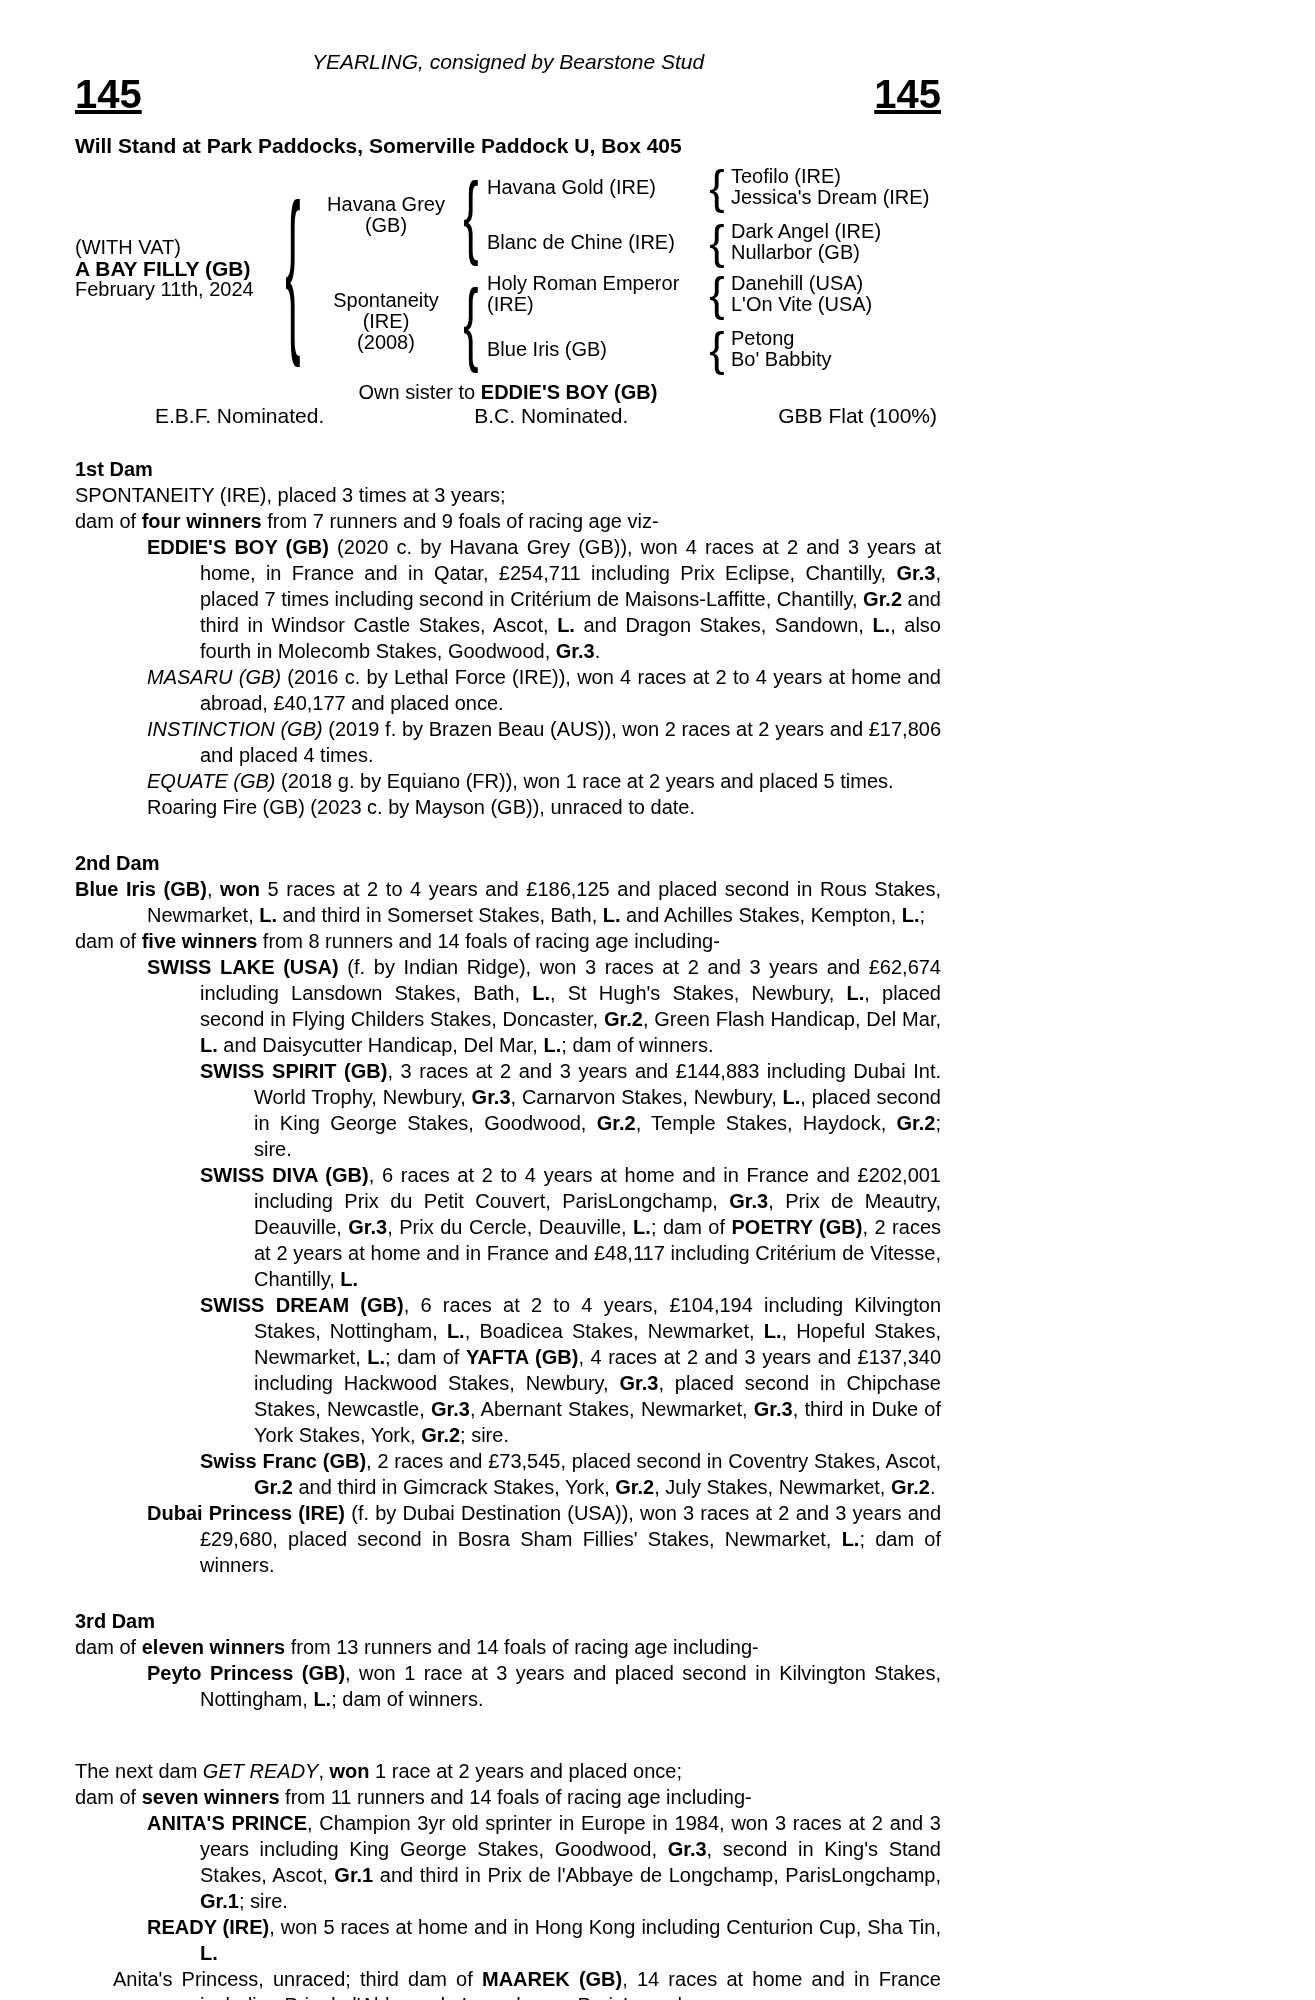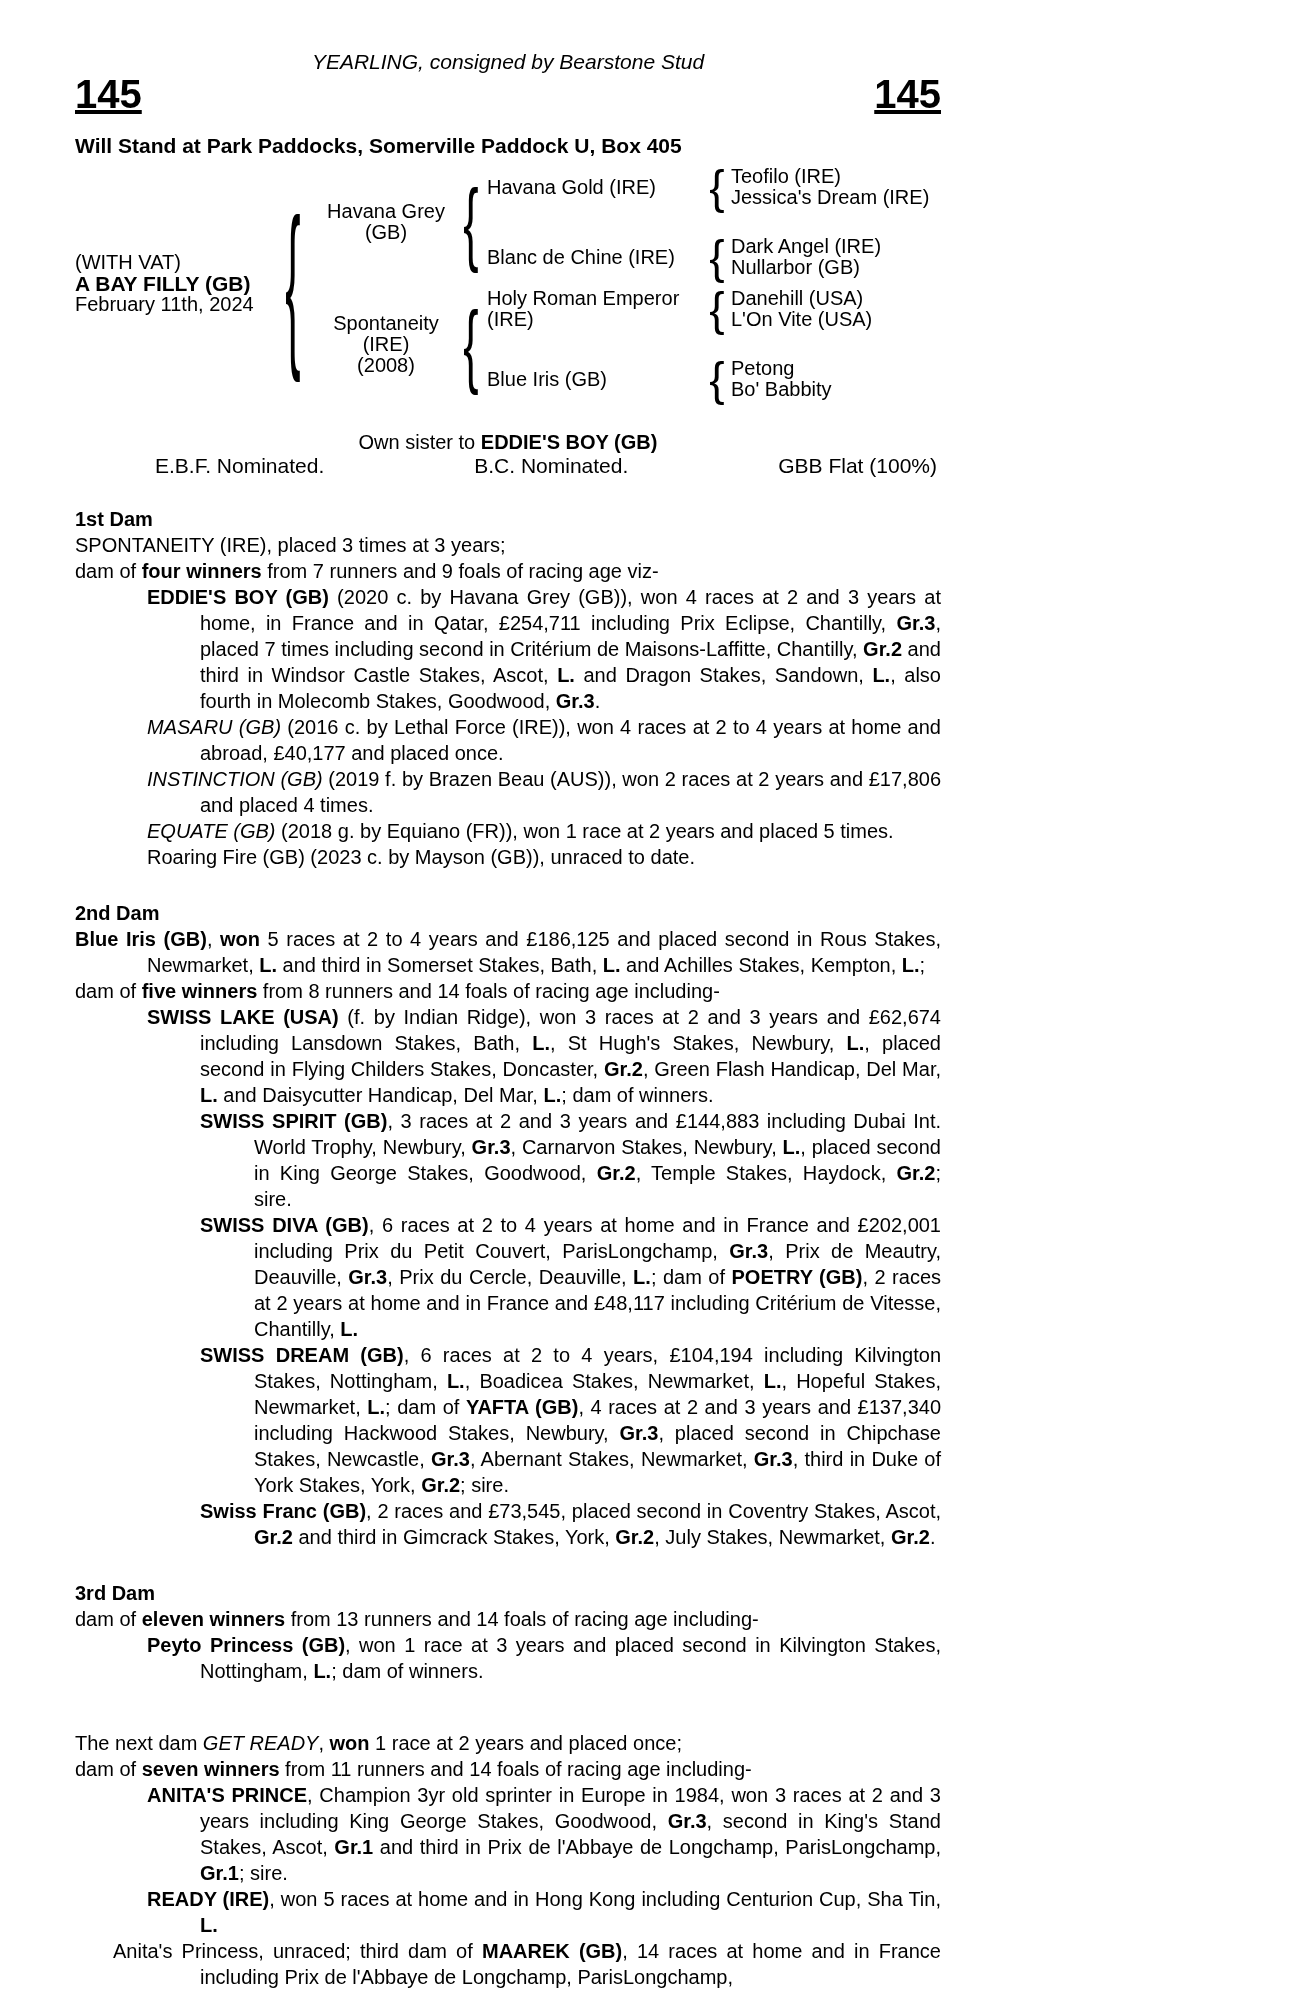--- a/index.html
+++ b/index.html
@@ -13,26 +13,26 @@
   .pedigree{display:flex;align-items:center;font-size:20px;line-height:21px;margin-top:6px;}
   .ped-subject{width:210px;}
   .ped-subject .name{font-weight:bold;font-size:21px;}
   .brace{display:inline-block;font-weight:400;line-height:1;transform-origin:center;width:16px;text-align:center;flex:0 0 16px;}
   .g1{font-size:46px;transform:scaleY(3.9);}
   .g2{font-size:46px;transform:scaleY(2.0);}
   .g3{font-size:46px;transform:scaleY(1.02);}
   .ped-gens{display:flex;flex-direction:column;gap:6px;}
   .ped-half{display:flex;align-items:center;}
   .gen1-block{width:162px;padding-left:8px;box-sizing:border-box;text-align:center;}
-  .gen2-col{display:flex;flex-direction:column;gap:24px;}
+  .gen2-col{display:flex;flex-direction:column;gap:9px;}
   .gen2-cell{display:flex;align-items:center;min-height:42px;}
   .gen2-name{width:230px;padding-left:8px;box-sizing:border-box;}
   .gen3-pair{padding-left:6px;width:205px;}
 
-  .own-sister{text-align:center;font-size:20px;line-height:24px;margin-top:28px;}
+  .own-sister{text-align:center;font-size:20px;line-height:24px;margin-top:8px;}
   .noms{display:flex;justify-content:space-between;font-weight:normal;font-size:21px;line-height:24px;width:782px;margin-left:80px;margin-top:0;}
 
   .sections{margin-top:28px;}
   .section{margin-top:30px;}
   .section:first-child{margin-top:16px;}
   .section.gap-lg{margin-top:46px;}
   .dam-heading{font-weight:bold;font-size:20px;line-height:26px;}
   .para{margin:0;font-size:20px;line-height:26px;text-align:justify;}
   .m0{padding-left:72px;text-indent:-72px;}
   .h1{padding-left:125px;text-indent:-53px;}
@@ -142,20 +142,21 @@
       </div>
       <div class="section">
         <div class="dam-heading">2nd Dam</div>
         <p class="para m0"><span class="b">Blue Iris (GB)</span><span>, </span><span class="b">won</span><span> 5 races at 2 to 4 years and £186,125 and placed second in Rous Stakes, Newmarket, </span><span class="b">L.</span><span> and third in Somerset Stakes, Bath, </span><span class="b">L.</span><span> and Achilles Stakes, Kempton, </span><span class="b">L.</span><span>;</span></p>
         <p class="para m0"><span>dam of </span><span class="b">five winners</span><span> from 8 runners and 14 foals of racing age including-</span></p>
         <p class="para h1"><span class="b">SWISS LAKE (USA)</span><span> (f. by Indian Ridge), won 3 races at 2 and 3 years and £62,674 including Lansdown Stakes, Bath, </span><span class="b">L.</span><span>, St Hugh's Stakes, Newbury, </span><span class="b">L.</span><span>, placed second in Flying Childers Stakes, Doncaster, </span><span class="b">Gr.2</span><span>, Green Flash Handicap, Del Mar, </span><span class="b">L.</span><span> and Daisycutter Handicap, Del Mar, </span><span class="b">L.</span><span>; dam of winners.</span></p>
         <p class="para h2"><span class="b">SWISS SPIRIT (GB)</span><span>, 3 races at 2 and 3 years and £144,883 including Dubai Int. World Trophy, Newbury, </span><span class="b">Gr.3</span><span>, Carnarvon Stakes, Newbury, </span><span class="b">L.</span><span>, placed second in King George Stakes, Goodwood, </span><span class="b">Gr.2</span><span>, Temple Stakes, Haydock, </span><span class="b">Gr.2</span><span>; sire.</span></p>
         <p class="para h2"><span class="b">SWISS DIVA (GB)</span><span>, 6 races at 2 to 4 years at home and in France and £202,001 including Prix du Petit Couvert, ParisLongchamp, </span><span class="b">Gr.3</span><span>, Prix de Meautry, Deauville, </span><span class="b">Gr.3</span><span>, Prix du Cercle, Deauville, </span><span class="b">L.</span><span>; dam of </span><span class="b">POETRY (GB)</span><span>, 2 races at 2 years at home and in France and £48,117 including Critérium de Vitesse, Chantilly, </span><span class="b">L.</span></p>
         <p class="para h2"><span class="b">SWISS DREAM (GB)</span><span>, 6 races at 2 to 4 years, £104,194 including Kilvington Stakes, Nottingham, </span><span class="b">L.</span><span>, Boadicea Stakes, Newmarket, </span><span class="b">L.</span><span>, Hopeful Stakes, Newmarket, </span><span class="b">L.</span><span>; dam of </span><span class="b">YAFTA (GB)</span><span>, 4 races at 2 and 3 years and £137,340 including Hackwood Stakes, Newbury, </span><span class="b">Gr.3</span><span>, placed second in Chipchase Stakes, Newcastle, </span><span class="b">Gr.3</span><span>, Abernant Stakes, Newmarket, </span><span class="b">Gr.3</span><span>, third in Duke of York Stakes, York, </span><span class="b">Gr.2</span><span>; sire.</span></p>
         <p class="para h2"><span class="b">Swiss Franc (GB)</span><span>, 2 races and £73,545, placed second in Coventry Stakes, Ascot, </span><span class="b">Gr.2</span><span> and third in Gimcrack Stakes, York, </span><span class="b">Gr.2</span><span>, July Stakes, Newmarket, </span><span class="b">Gr.2</span><span>.</span></p>
+        <p class="para h1"><span class="b">Dubai Princess (IRE)</span><span> (f. by Dubai Destination (USA)), won 3 races at 2 and 3 years and £29,680, placed second in Bosra Sham Fillies' Stakes, Newmarket, </span><span class="b">L.</span><span>; dam of winners.</span></p>
       </div>
       <div class="section">
         <div class="dam-heading">3rd Dam</div>
         <p class="para m0"><span>dam of </span><span class="b">eleven winners</span><span> from 13 runners and 14 foals of racing age including-</span></p>
         <p class="para h1"><span class="b">Peyto Princess (GB)</span><span>, won 1 race at 3 years and placed second in Kilvington Stakes, Nottingham, </span><span class="b">L.</span><span>; dam of winners.</span></p>
       </div>
       <div class="section gap-lg">
         <p class="para m0"><span>The next dam </span><span class="i">GET READY</span><span>, </span><span class="b">won</span><span> 1 race at 2 years and placed once;</span></p>
         <p class="para m0"><span>dam of </span><span class="b">seven winners</span><span> from 11 runners and 14 foals of racing age including-</span></p>
         <p class="para h1"><span class="b">ANITA'S PRINCE</span><span>, Champion 3yr old sprinter in Europe in 1984, won 3 races at 2 and 3 years including King George Stakes, Goodwood, </span><span class="b">Gr.3</span><span>, second in King's Stand Stakes, Ascot, </span><span class="b">Gr.1</span><span> and third in Prix de l'Abbaye de Longchamp, ParisLongchamp, </span><span class="b">Gr.1</span><span>; sire.</span></p>

